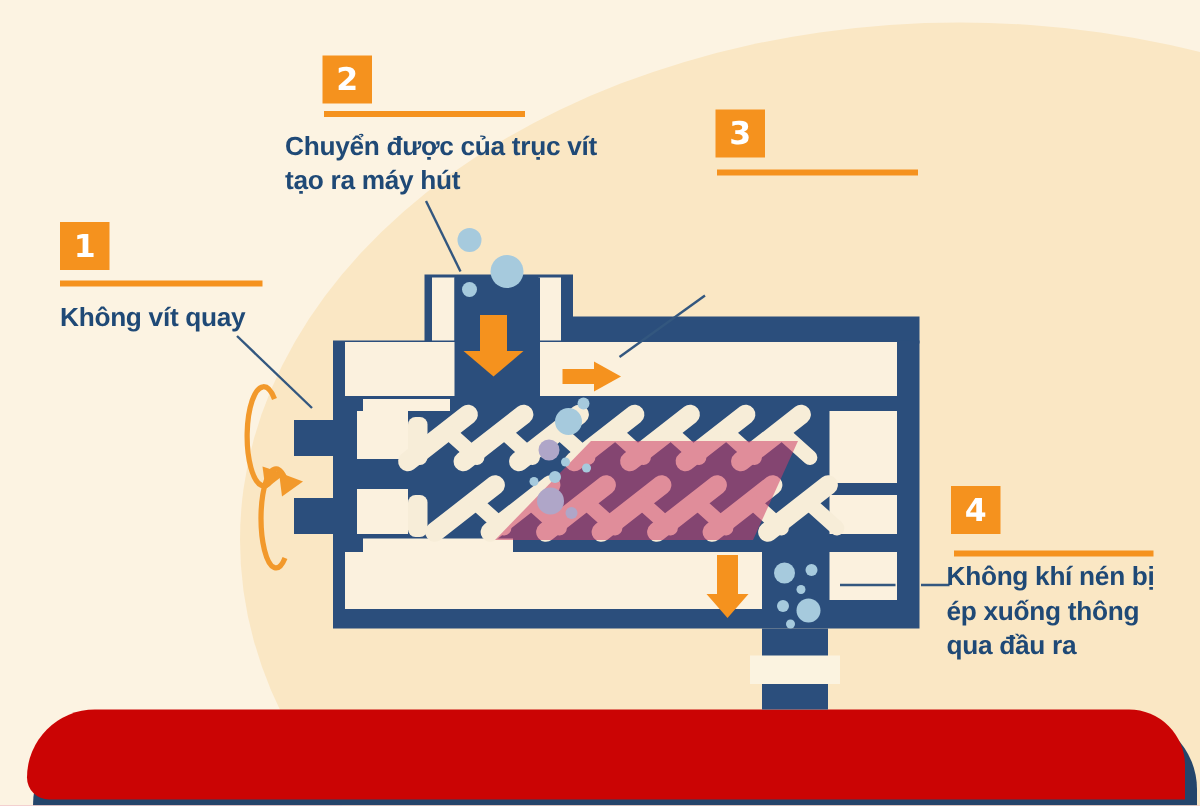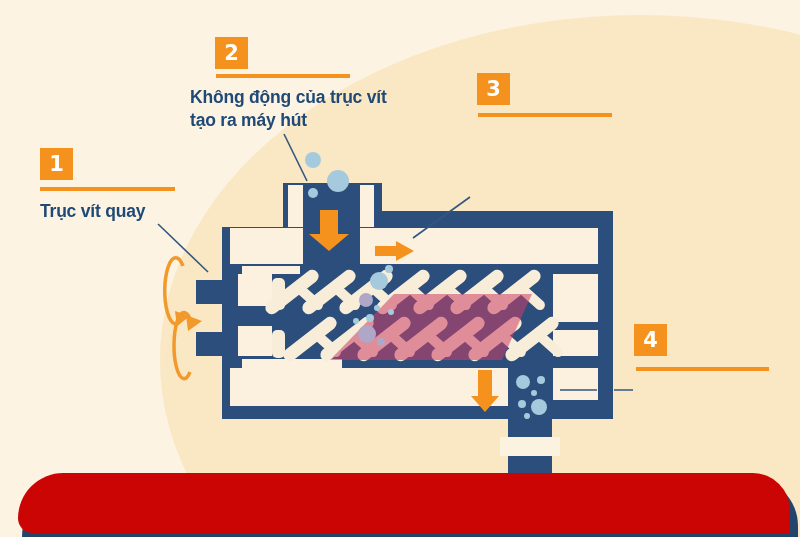--- a/index.html
+++ b/index.html
@@ -150,26 +150,29 @@
       <path d="M175,311 L190,316 L177,326 Z" fill="#F2992B"></path>
     </g>
     <g>
       <path d="M190,372 A10,33 0 1 1 191,322" fill="none" stroke="#F2992B" stroke-width="3.5"></path>
       <path d="M186,315 L202,321 L188,331 Z" fill="#F2992B"></path>
     </g>
   </svg>
 
   <div class="badge" style="left:40px;top:148px">1</div>
   <div class="rule" style="left:40px;top:187px;width:135px"></div>
-  <div class="steptext" style="left:40px;top:200px;width:180px">Trục vít quay</div>
+  <div class="steptext" style="left:40px;top:200px;width:180px">Không vít quay</div>
 
   <div class="badge" style="left:215px;top:37px">2</div>
   <div class="rule" style="left:216px;top:74px;width:134px"></div>
-  <div class="steptext" style="left:190px;top:86px;width:230px">Không động của trục vít
+  <div class="steptext" style="left:190px;top:86px;width:230px">Chuyển được của trục vít
 tạo ra máy hút</div>
 
   <div class="badge" style="left:477px;top:73px">3</div>
   <div class="rule" style="left:478px;top:113px;width:134px"></div>
 
   <div class="badge" style="left:634px;top:324px">4</div>
   <div class="rule" style="left:636px;top:367px;width:133px"></div>
+  <div class="steptext" style="left:631px;top:373px;width:160px">Không khí nén bị
+ép xuống thông
+qua đầu ra</div>
 
 </div>
 
 </body></html>

